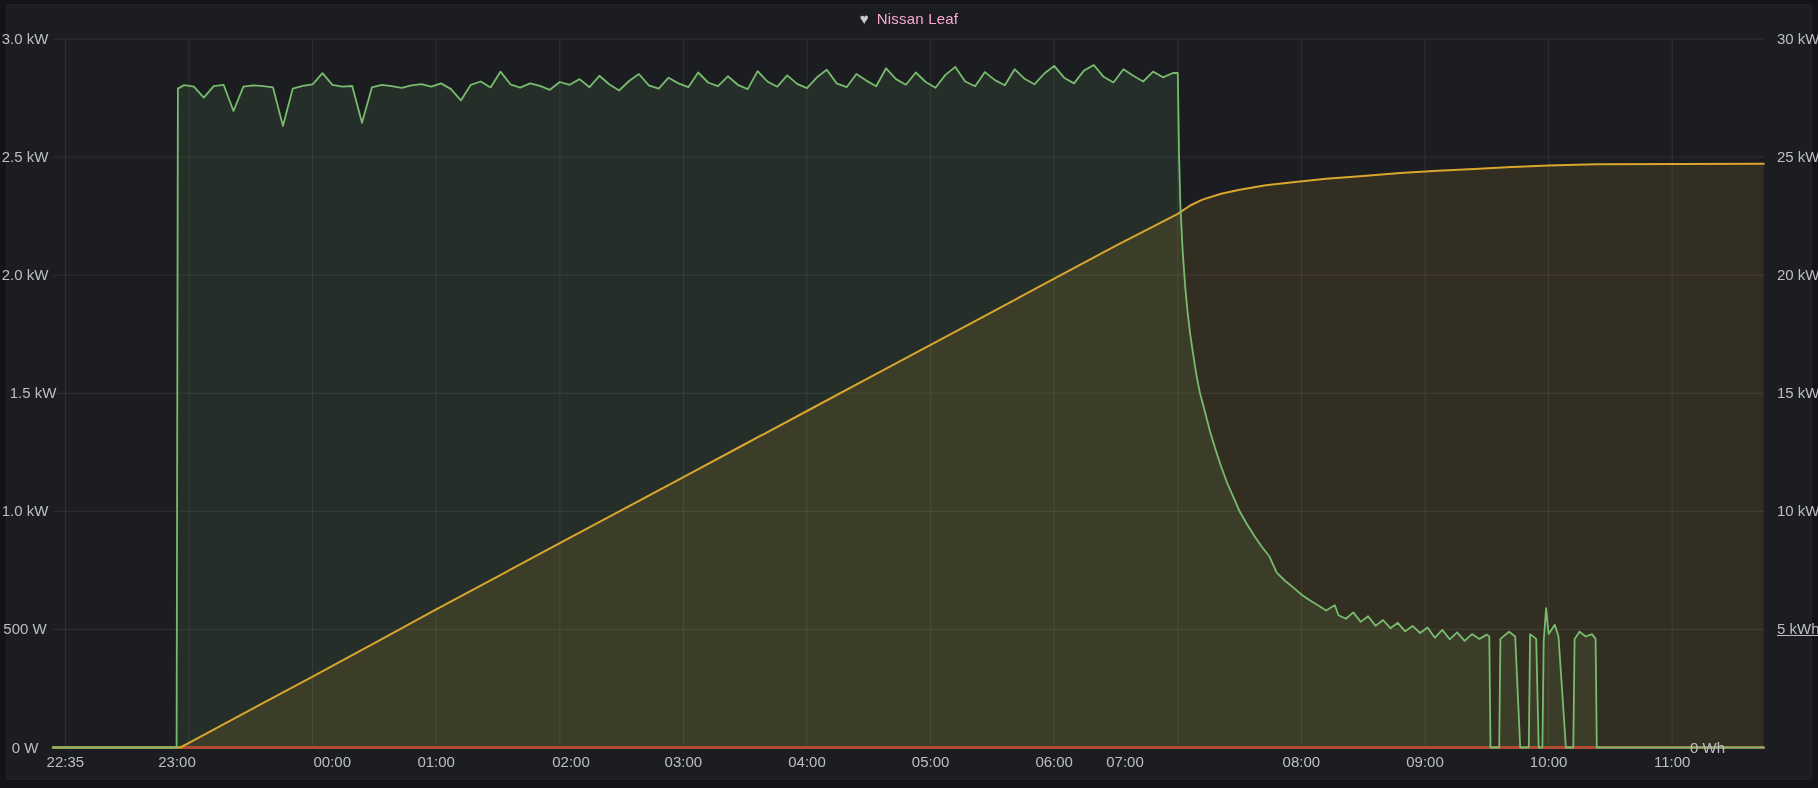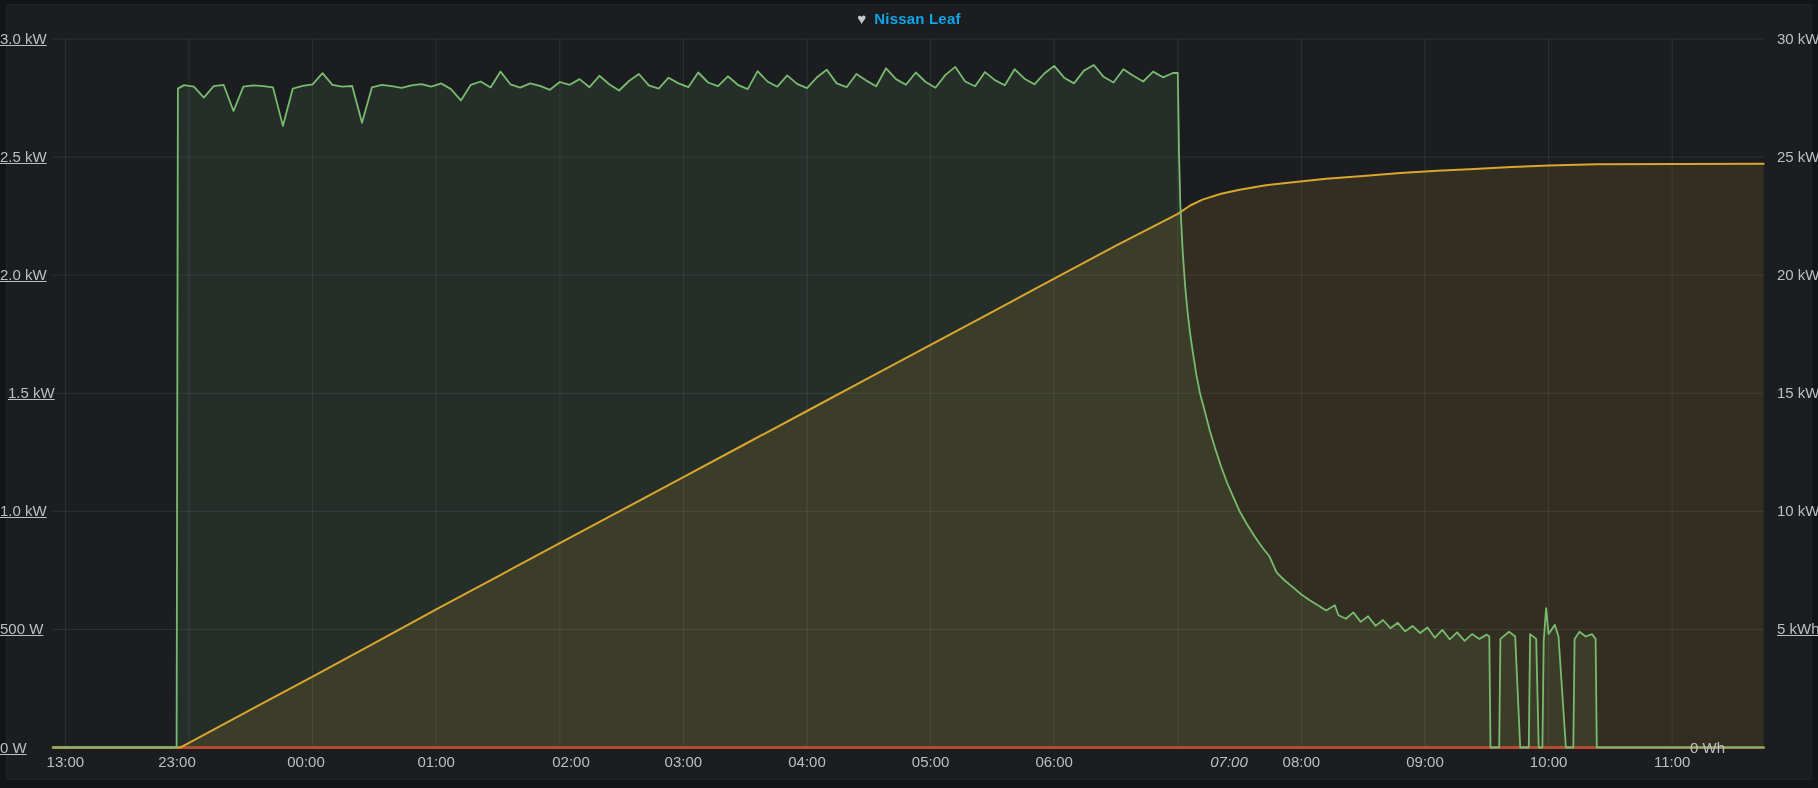--- a/index.html
+++ b/index.html
@@ -16,29 +16,29 @@
   }
   .panel-header{
     position:absolute;left:0;top:0;right:0;height:26px;
     display:flex;align-items:center;justify-content:center;gap:8px;
     cursor:pointer;
   }
   .heart{
     color:#c9cacd;font-size:15px;line-height:15px;
   }
   .title{
-    color:#0ea5e9;font-size:15px;font-weight:bold;letter-spacing:0.2px;
+    color:#f9a8d4;font-size:15px;font-weight:normal;letter-spacing:0.2px;
   }
   .chart{position:absolute;left:0;top:0;right:0;bottom:0;}
   svg#plot{position:absolute;left:0;top:0;}
   .tick{
     position:absolute;font-size:15px;color:#bdbfc2;white-space:nowrap;
     line-height:18px;
   }
-  .tick-left{text-align:left;text-decoration:underline;}
+  .tick-left{text-align:center;}
   .tick-right{text-align:left;}
   .tick-x{text-align:center;}
 </style>
 </head>
 <body>
 
 <div class="page">
   <div class="panel">
     <div class="panel-header">
       <span class="heart">♥</span>
@@ -86,29 +86,29 @@
     <div id="right-axis">
         <div class="tick tick-right" style="left: 1690px; top: 738.5px;">0 Wh</div>
         <div class="tick tick-right" style="left: 1777px; top: 620.417px; text-decoration: underline;">5 kWh</div>
         <div class="tick tick-right" style="left: 1777px; top: 502.333px;">10 kWh</div>
         <div class="tick tick-right" style="left: 1777px; top: 384.25px;">15 kWh</div>
         <div class="tick tick-right" style="left: 1777px; top: 266.167px;">20 kWh</div>
         <div class="tick tick-right" style="left: 1777px; top: 148.083px;">25 kWh</div>
         <div class="tick tick-right" style="left: 1777px; top: 30px;">30 kWh</div>
       </div>
     <div id="x-axis">
-        <div class="tick tick-x" style="left: 35.4px; width: 60px; top: 753px;">13:00</div>
+        <div class="tick tick-x" style="left: 35.4px; width: 60px; top: 753px;">22:35</div>
         <div class="tick tick-x" style="left: 147px; width: 60px; top: 753px;">23:00</div>
-        <div class="tick tick-x" style="left: 276px; width: 60px; top: 753px;">00:00</div>
+        <div class="tick tick-x" style="left: 291px; width: 60px; top: 753px; text-align: right;">00:00</div>
         <div class="tick tick-x" style="left: 406.2px; width: 60px; top: 753px;">01:00</div>
         <div class="tick tick-x" style="left: 529.8px; width: 60px; top: 753px; text-align: right;">02:00</div>
         <div class="tick tick-x" style="left: 653.4px; width: 60px; top: 753px;">03:00</div>
         <div class="tick tick-x" style="left: 777px; width: 60px; top: 753px;">04:00</div>
         <div class="tick tick-x" style="left: 900.6px; width: 60px; top: 753px;">05:00</div>
         <div class="tick tick-x" style="left: 1024.2px; width: 60px; top: 753px;">06:00</div>
-        <div class="tick tick-x" style="left: 1199px; width: 60px; top: 753px; font-style: italic;">07:00</div>
+        <div class="tick tick-x" style="left: 1095px; width: 60px; top: 753px;">07:00</div>
         <div class="tick tick-x" style="left: 1271.4px; width: 60px; top: 753px;">08:00</div>
         <div class="tick tick-x" style="left: 1395px; width: 60px; top: 753px;">09:00</div>
         <div class="tick tick-x" style="left: 1518.6px; width: 60px; top: 753px;">10:00</div>
         <div class="tick tick-x" style="left: 1642.2px; width: 60px; top: 753px;">11:00</div>
       </div>
   </div>
 </div>
 
 </body></html>

